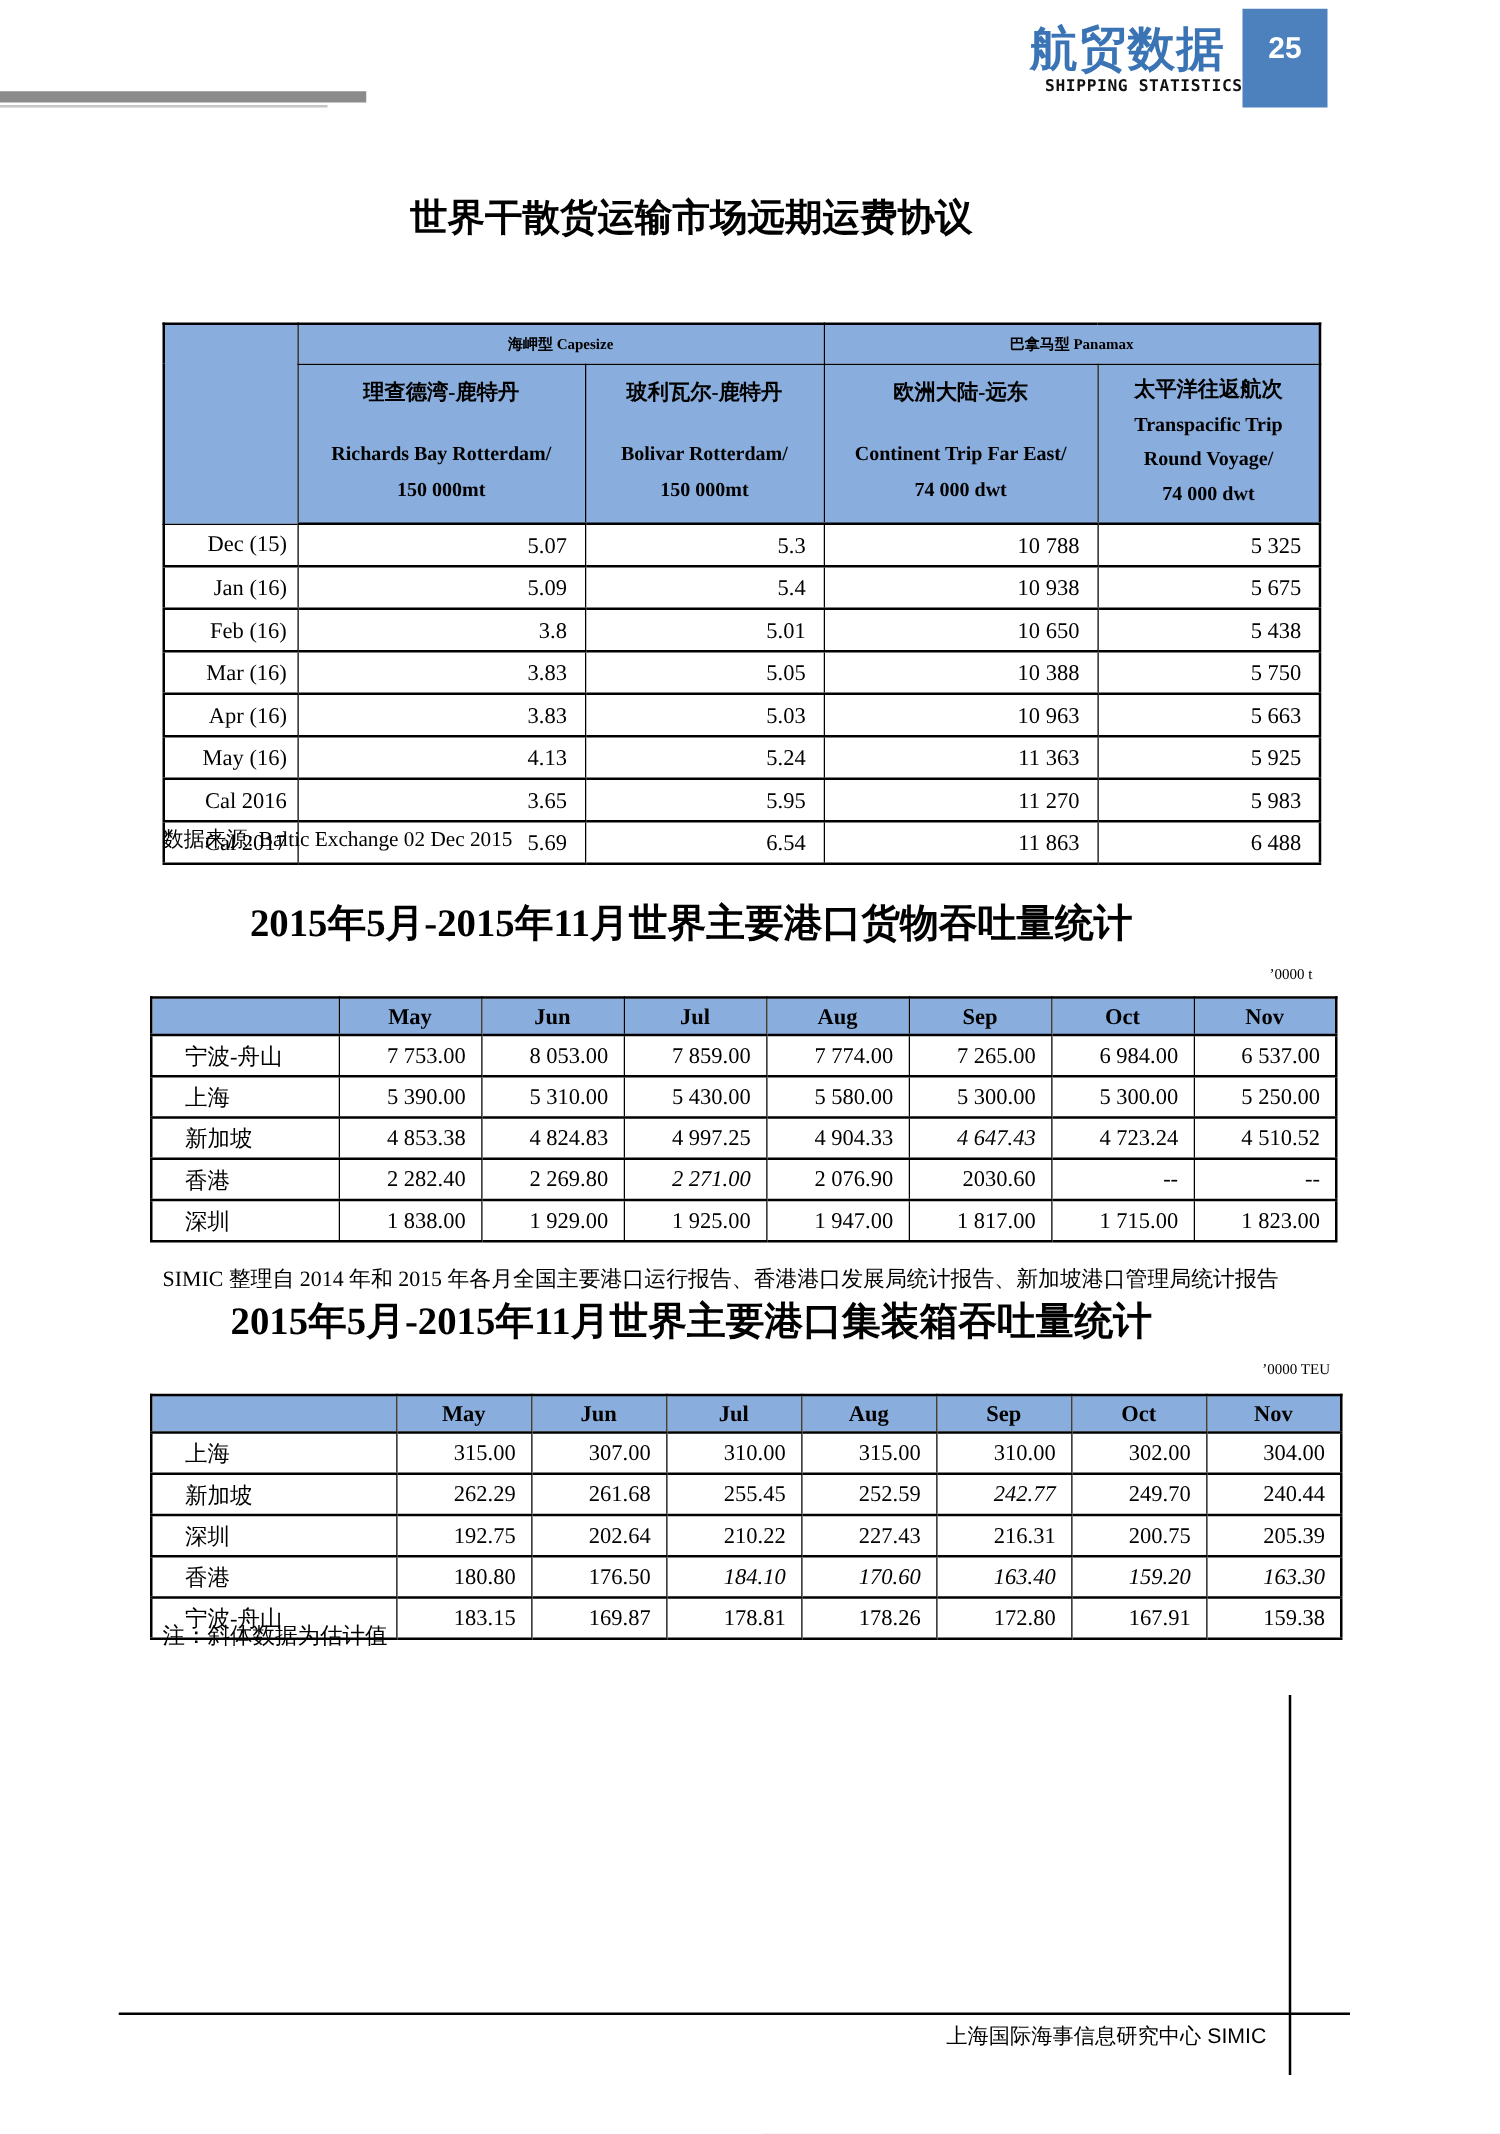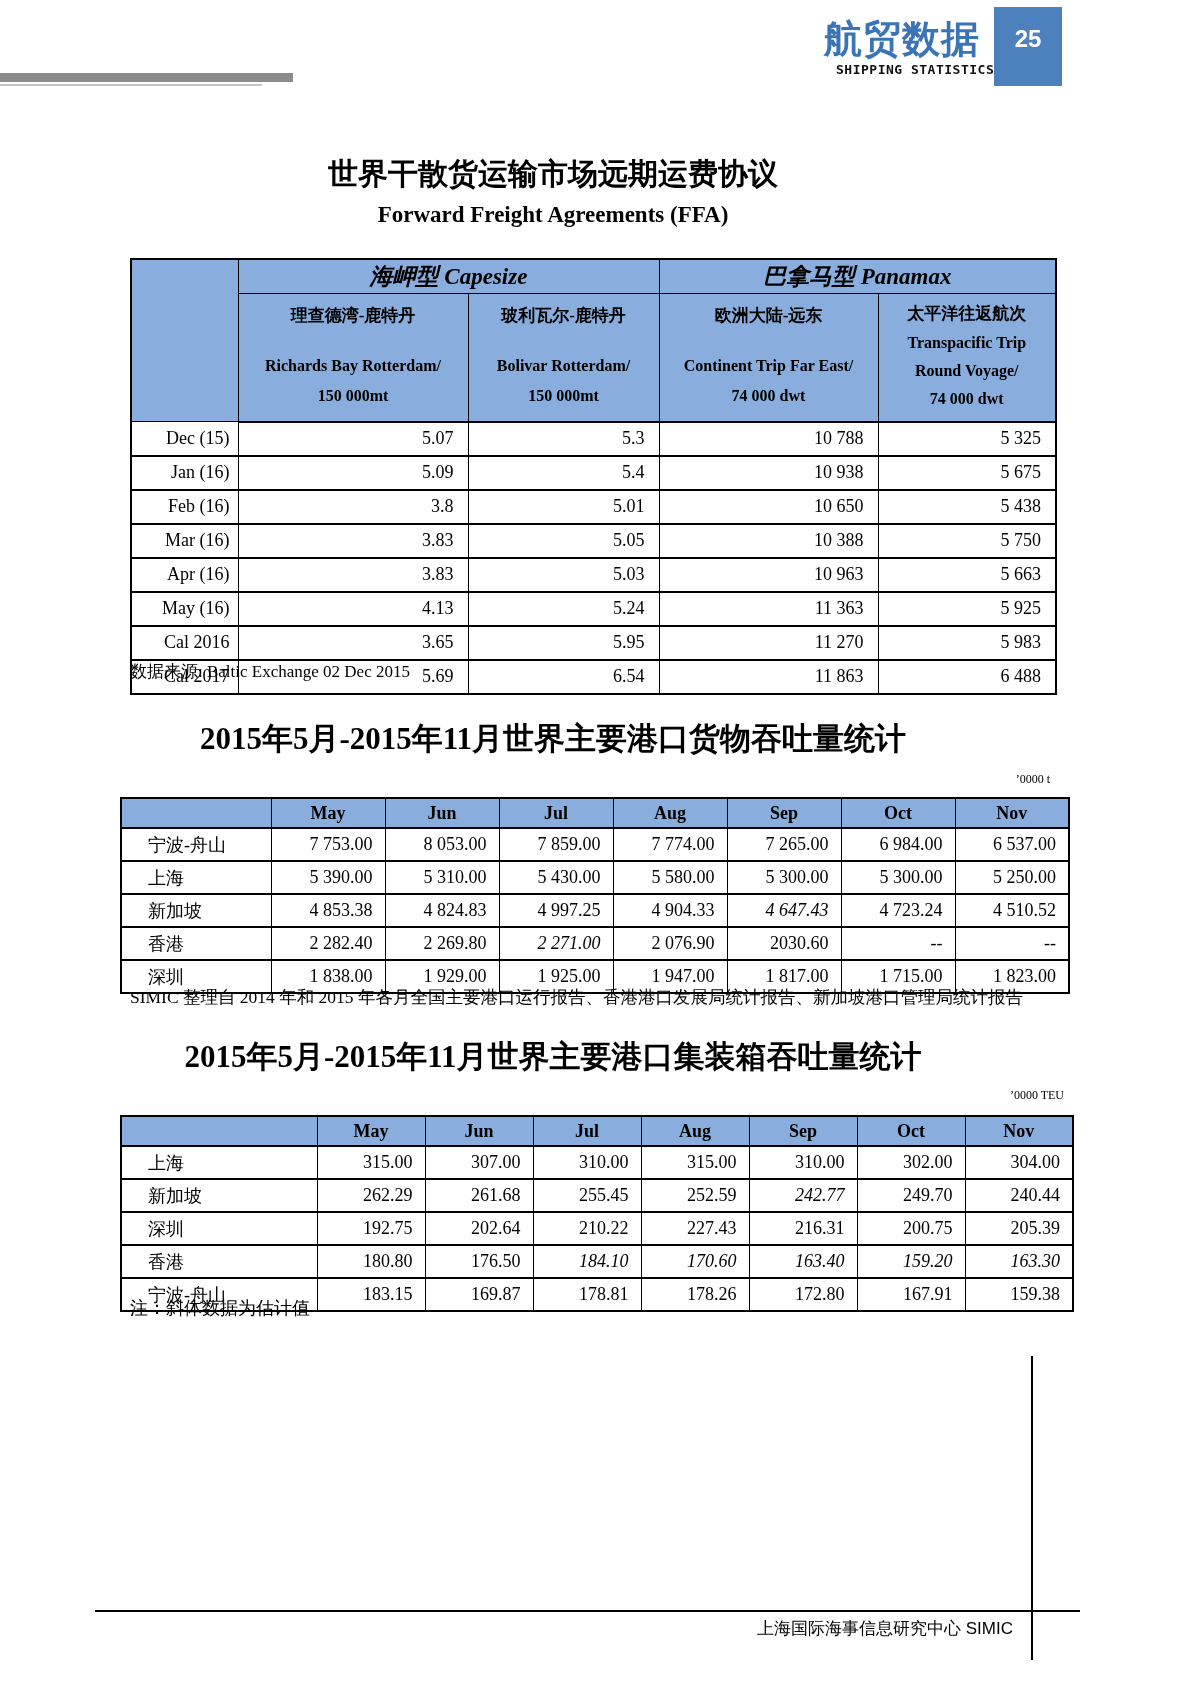--- a/index.html
+++ b/index.html
@@ -40,39 +40,39 @@
   }
   
   .sec-title{position:absolute;left:128px;width:850px;text-align:center;font-weight:700;white-space:nowrap;}
   .t1{top:154px;font-size:30px;}
   .t1en{top:202px;font-size:23px;}
   .t2{top:718px;font-size:31px;}
   .t3{top:1036px;font-size:31px;}
   .note{position:absolute;font-size:17px;white-space:nowrap;}
   .italic{}
   .source1{left:130px;top:660px;}
-  .note2{left:130px;top:985px;font-size:17.5px;}
+  .note2{left:130px;top:1011px;font-size:17.5px;}
   .note3a{left:130px;top:1296px;font-size:18px;}
   .note3b{left:130px;top:1327px;font-size:17.5px;}
   .unit{position:absolute;text-align:right;font-size:12px;}
   .unit2{left:120px;top:772px;width:948px;padding-right:18px;box-sizing:border-box;}
   .unit3{left:120px;top:1088px;width:952px;padding-right:8px;box-sizing:border-box;}
   
   table{border-collapse:collapse;table-layout:fixed;position:absolute;}
   th,td{overflow:hidden;}
   .ffa-table{left:130px;top:258px;width:925px;}
   .cargo-table{left:120px;top:797px;width:948px;}
   .container-table{left:120px;top:1115px;width:952px;}
   table, th, td{border:1px solid #000;}
   table{border-width:2px;}
   th{background:#89addc;font-weight:700;}
   thead tr:last-child th{border-bottom-width:2px;}
   td{border-bottom-width:2px;font-size:18px;background:#fff;}
   .ffa-table thead tr:first-child{height:32px;}
-  .ffa-table thead tr:first-child th{font-size:23px;font-style:italic;}
+  .ffa-table thead tr:first-child th{font-size:12px;}
   .ffa-table thead tr.colheads{height:128px;}
   .ffa-table td, .ffa-table tbody tr{height:30px;}
   .colhead{vertical-align:middle;text-align:center;padding:4px 2px;}
   .colhead .cn{font-size:17px;margin-bottom:24px;}
   .colhead .en{font-size:16px;line-height:1.85;}
   .colhead.c4 .cn{margin-bottom:4px;}
   .colhead.c4 .en{line-height:1.72;}
   .corner{background:#89addc;}
   .rowlabel{text-align:left;padding-left:26px;}
   .ffa-table .rowlabel{text-align:right;padding-right:8px;}
@@ -98,21 +98,20 @@
 
   <div class="topbar-dark"></div>
   <div class="topbar-light"></div>
   <div class="brand-cn">航贸数据</div>
   <div class="brand-en">SHIPPING STATISTICS</div>
   <div class="page-box">
     <span>25</span>
   </div>
 
   <div class="sec-title t1">世界干散货运输市场远期运费协议</div>
-  <div class="sec-title t1en">Forward Freight Agreements (FFA)</div>
 
   <table class="ffa-table">
     <colgroup>
       <col style="width:107px">
         <col style="width:230px">
         <col style="width:191px">
         <col style="width:219px">
         <col style="width:178px">
     </colgroup>
     <thead>

